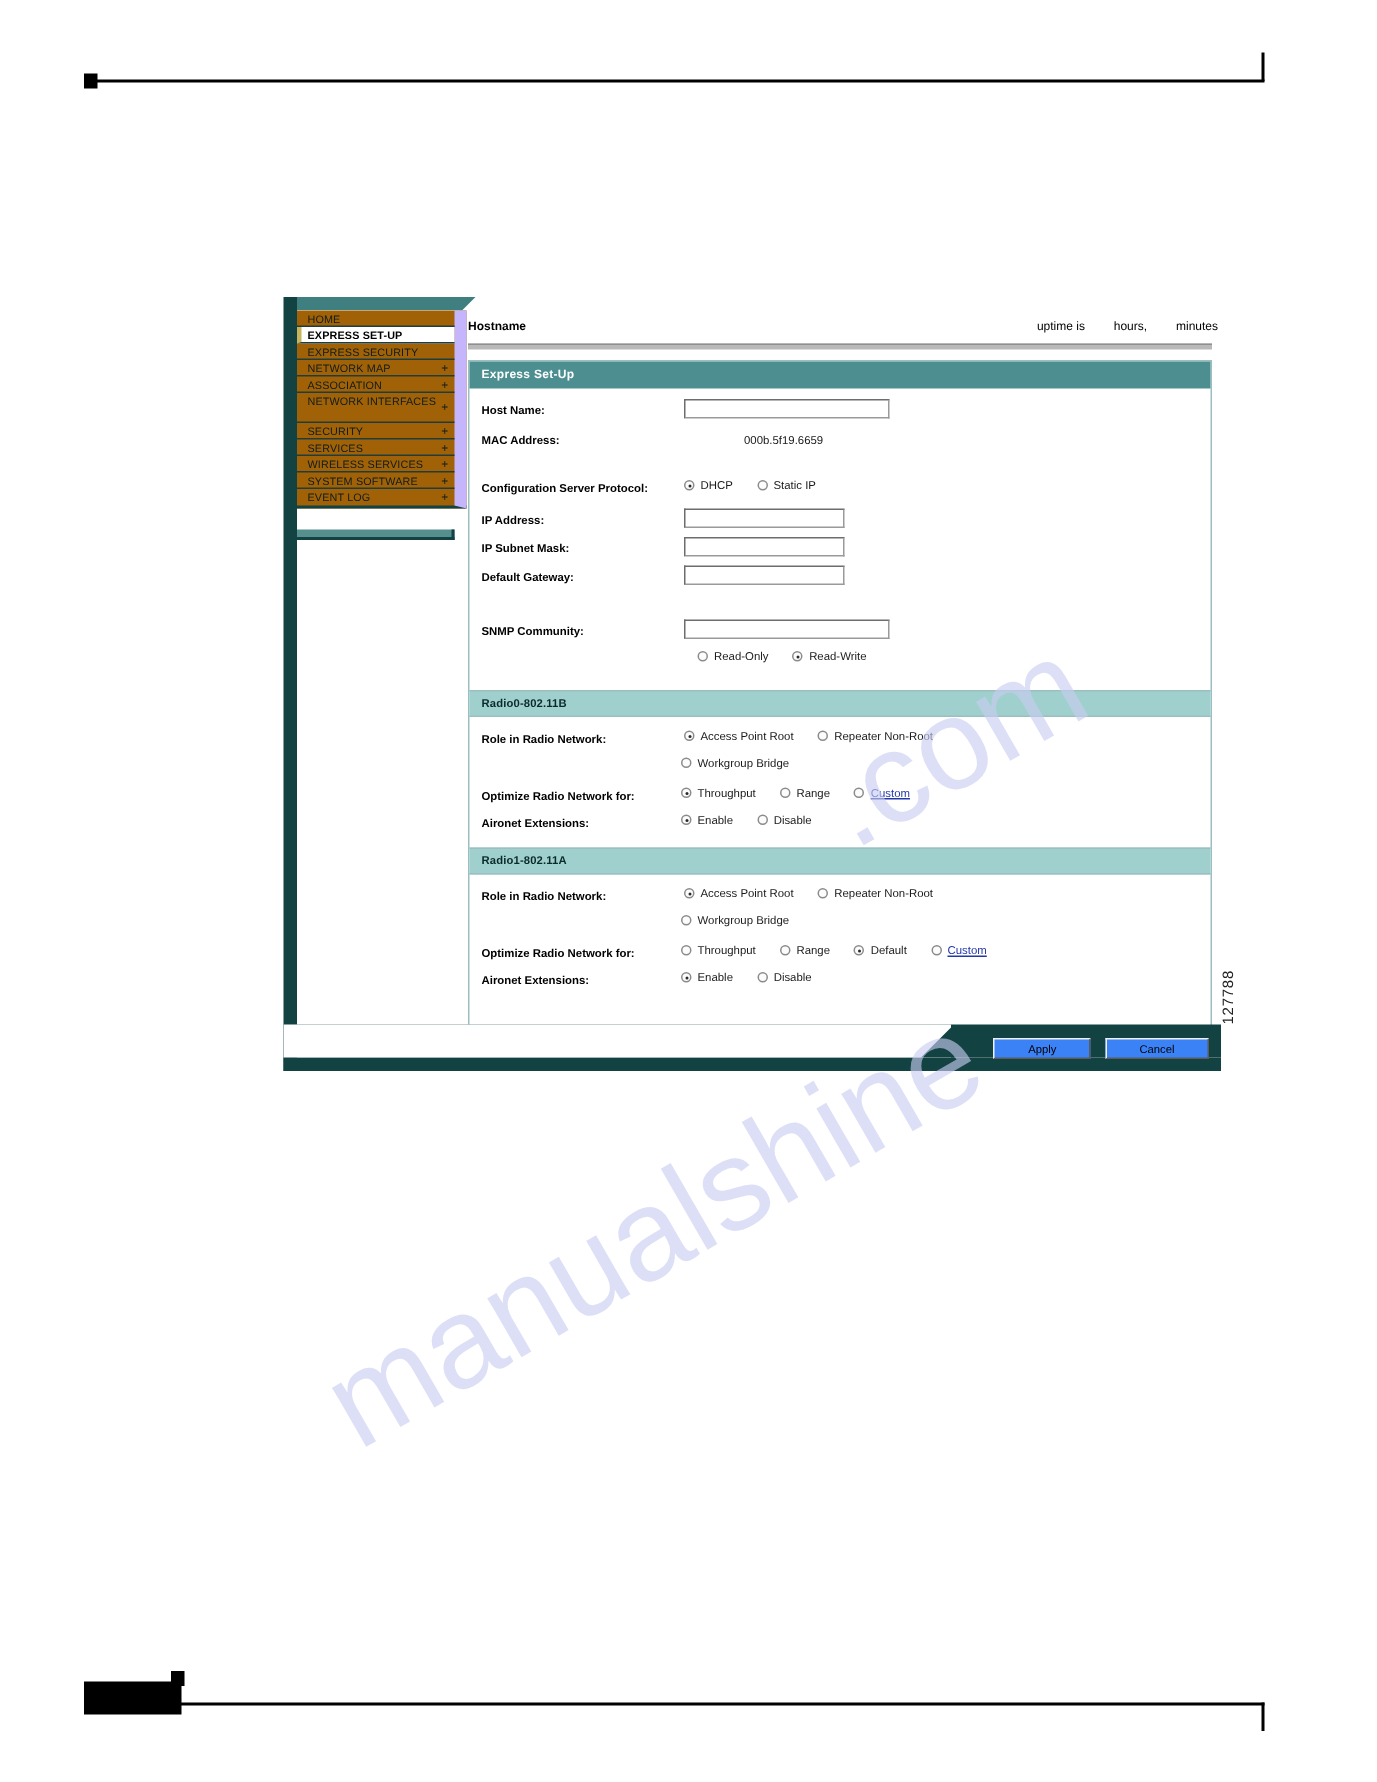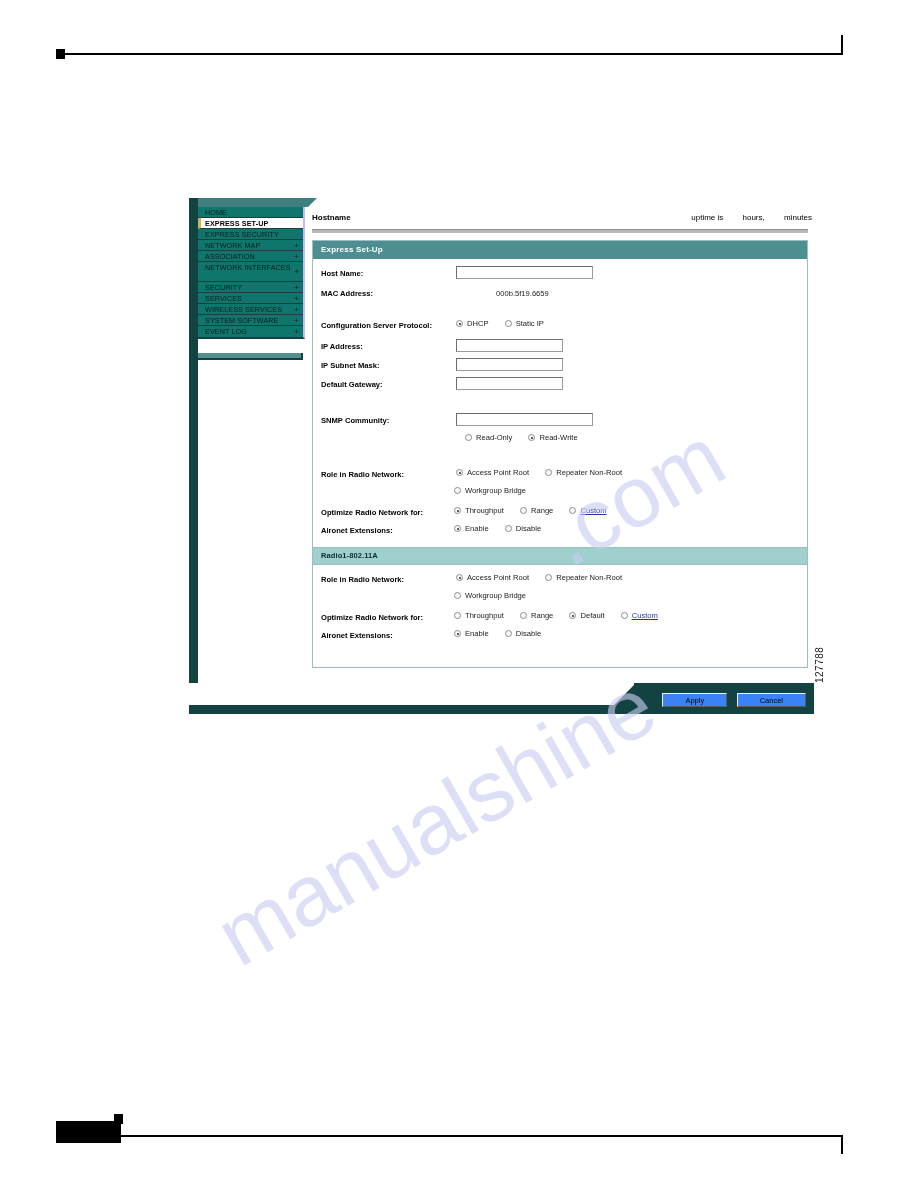--- a/index.html
+++ b/index.html
@@ -166,22 +166,22 @@
   #sidebar {
     position: absolute;
     left: 0; top: 0;
     width: 108px; height: 476px;
     background: #ffffff;
   }
   #sidebar-menu {
     position: absolute;
     left: 0; top: 0;
     width: 105px;
-    background: #0f766e;
-    border-right: 2px solid #c4b5fd;
+    background: #a16207;
+    border-right: 8px solid #c4b5fd;
     border-bottom: 2px solid #134242;
   }
   .nav-item {
     position: relative;
     height: 11px;
     border-bottom: 1px solid #203c3c;
     font-size: 7.2px;
     color: #0e1c1c;
     line-height: 11px;
     padding-left: 7px;
@@ -550,20 +550,21 @@
                 <span class="rdot"></span><span>Read-Only</span>
               </span>
               <span class="radio-opt">
                 <span class="rdot on"></span><span>Read-Write</span>
               </span>
             </span>
           </div>
 
         </div>
 
+        <div class="section-header">Radio0-802.11B</div>
         <div class="section-body">
 
           <div class="frow" style="height:18px;">
             <span class="flabel">Role in Radio Network:</span>
             <span class="radio-group">
               <span class="radio-opt">
                 <span class="rdot on"></span><span>Access Point Root</span>
               </span>
               <span class="radio-opt">
                 <span class="rdot"></span><span>Repeater Non-Root</span>

